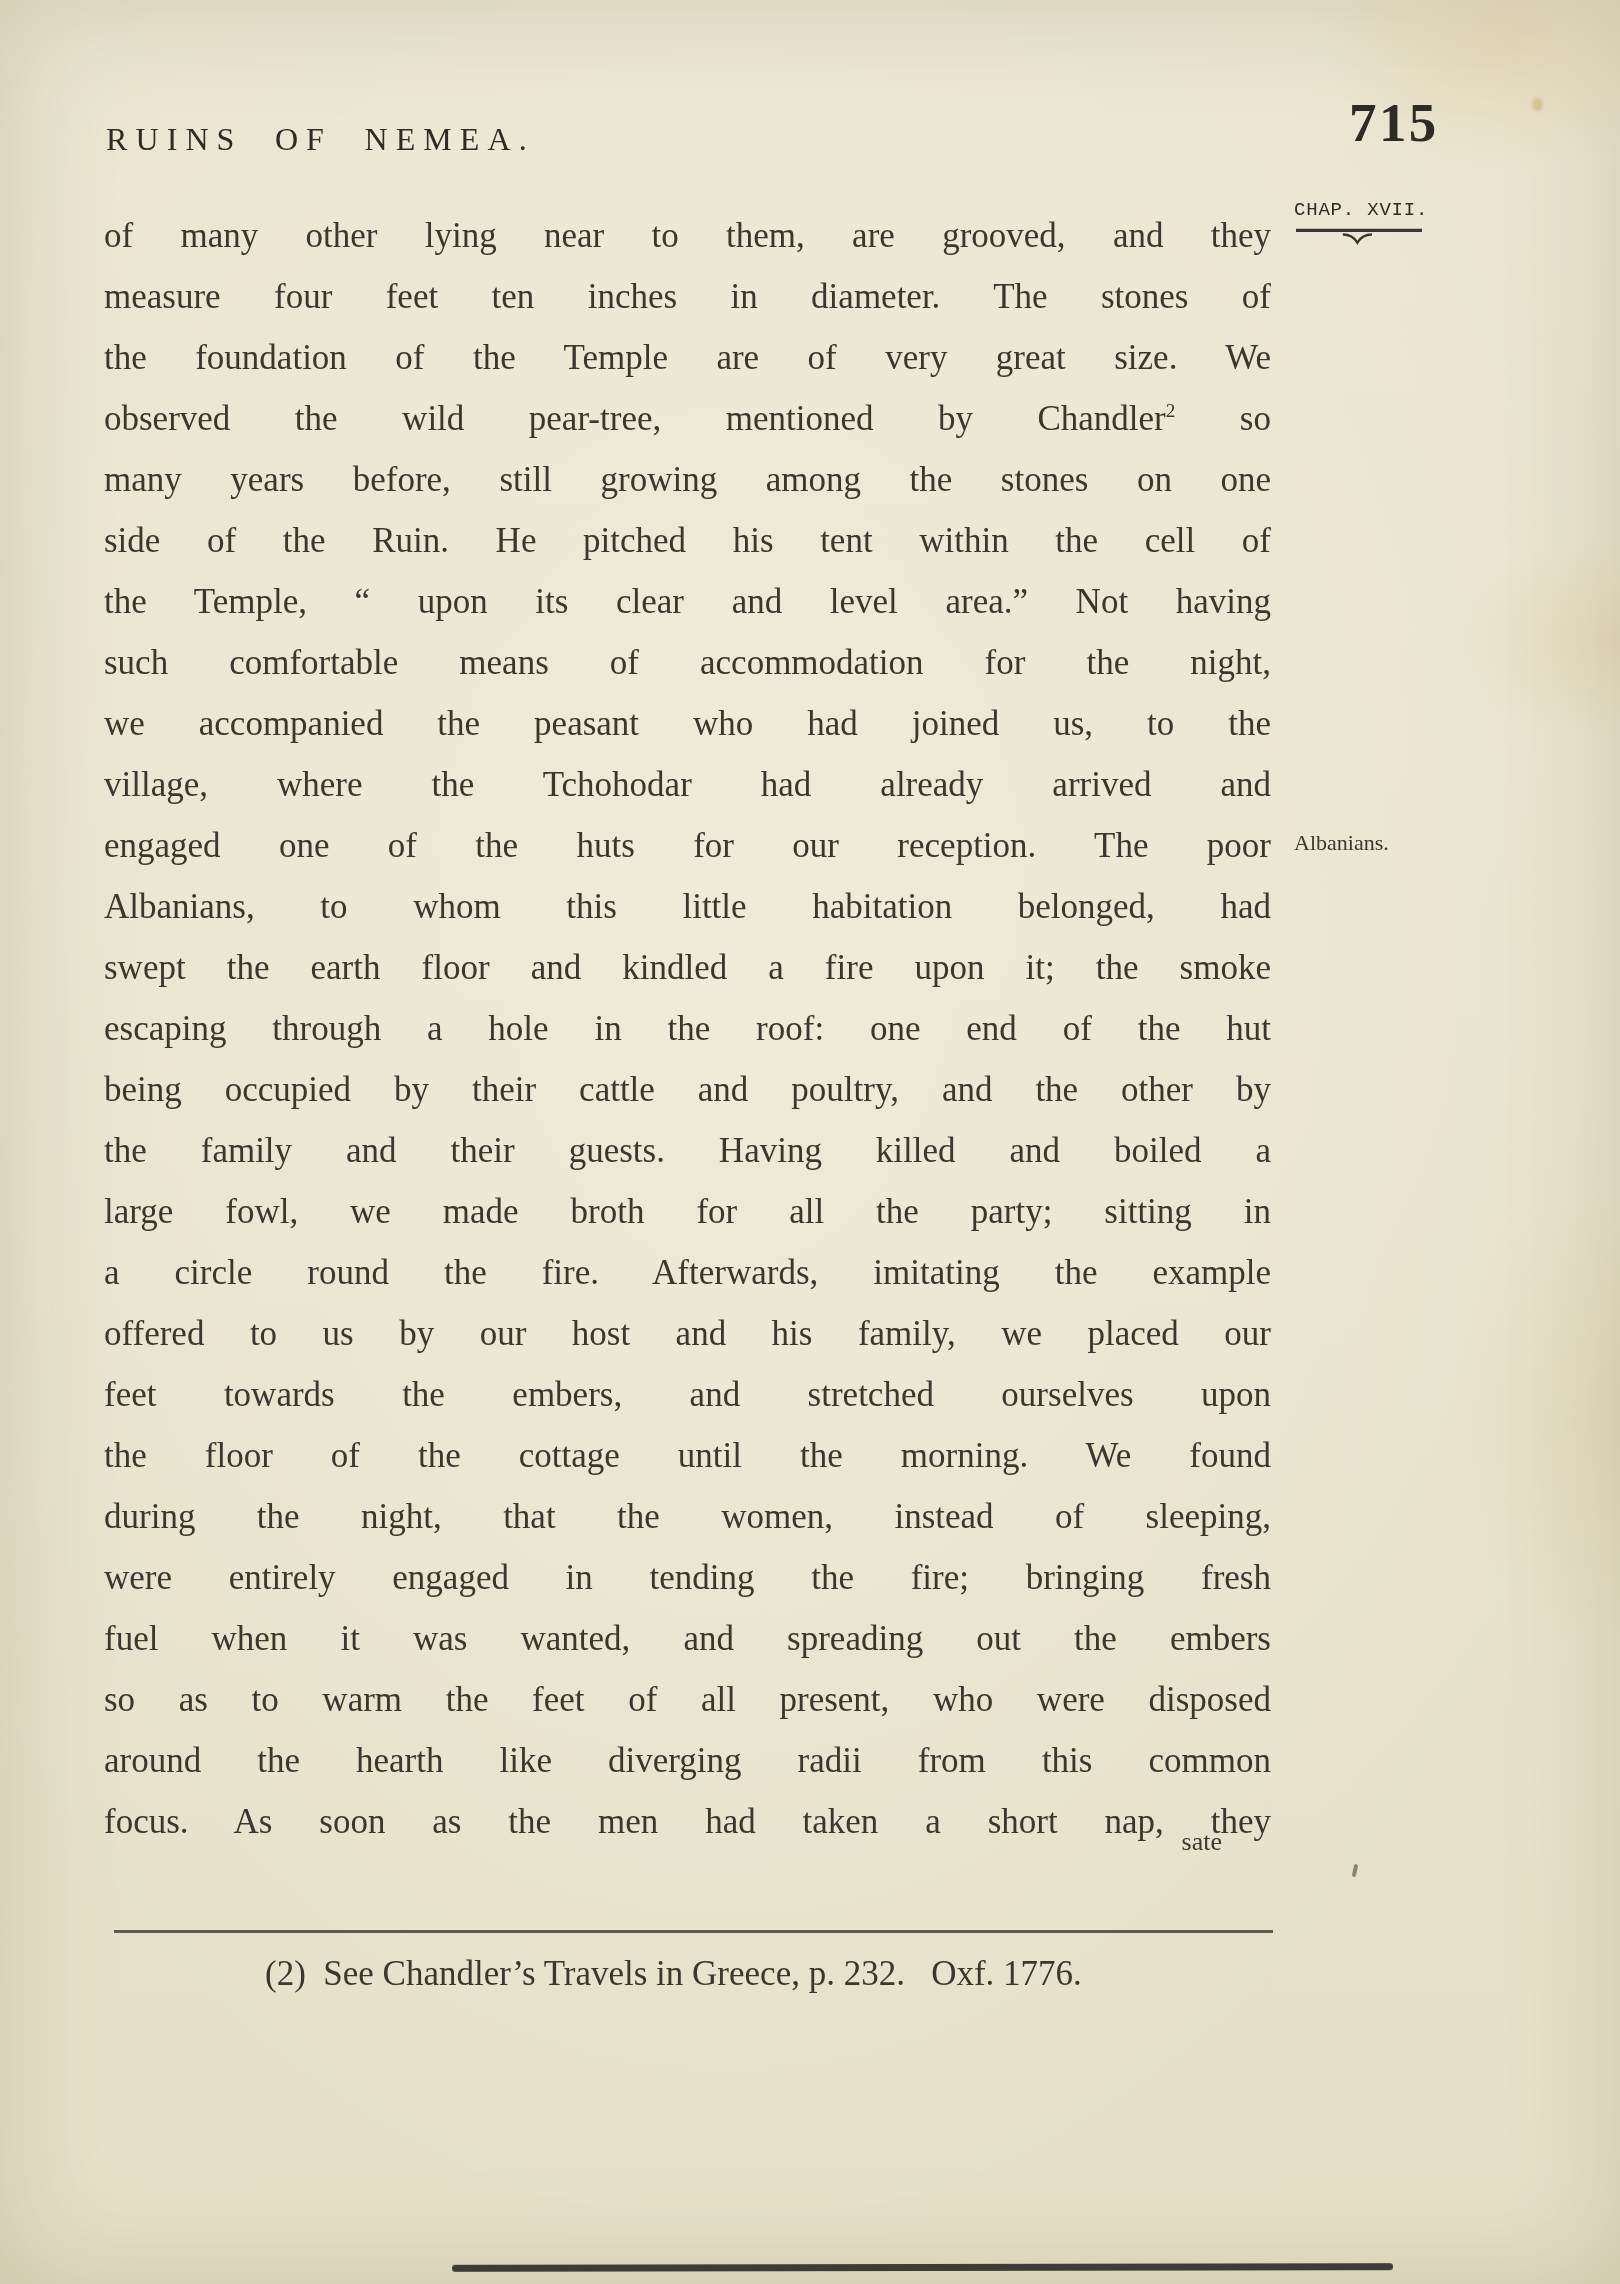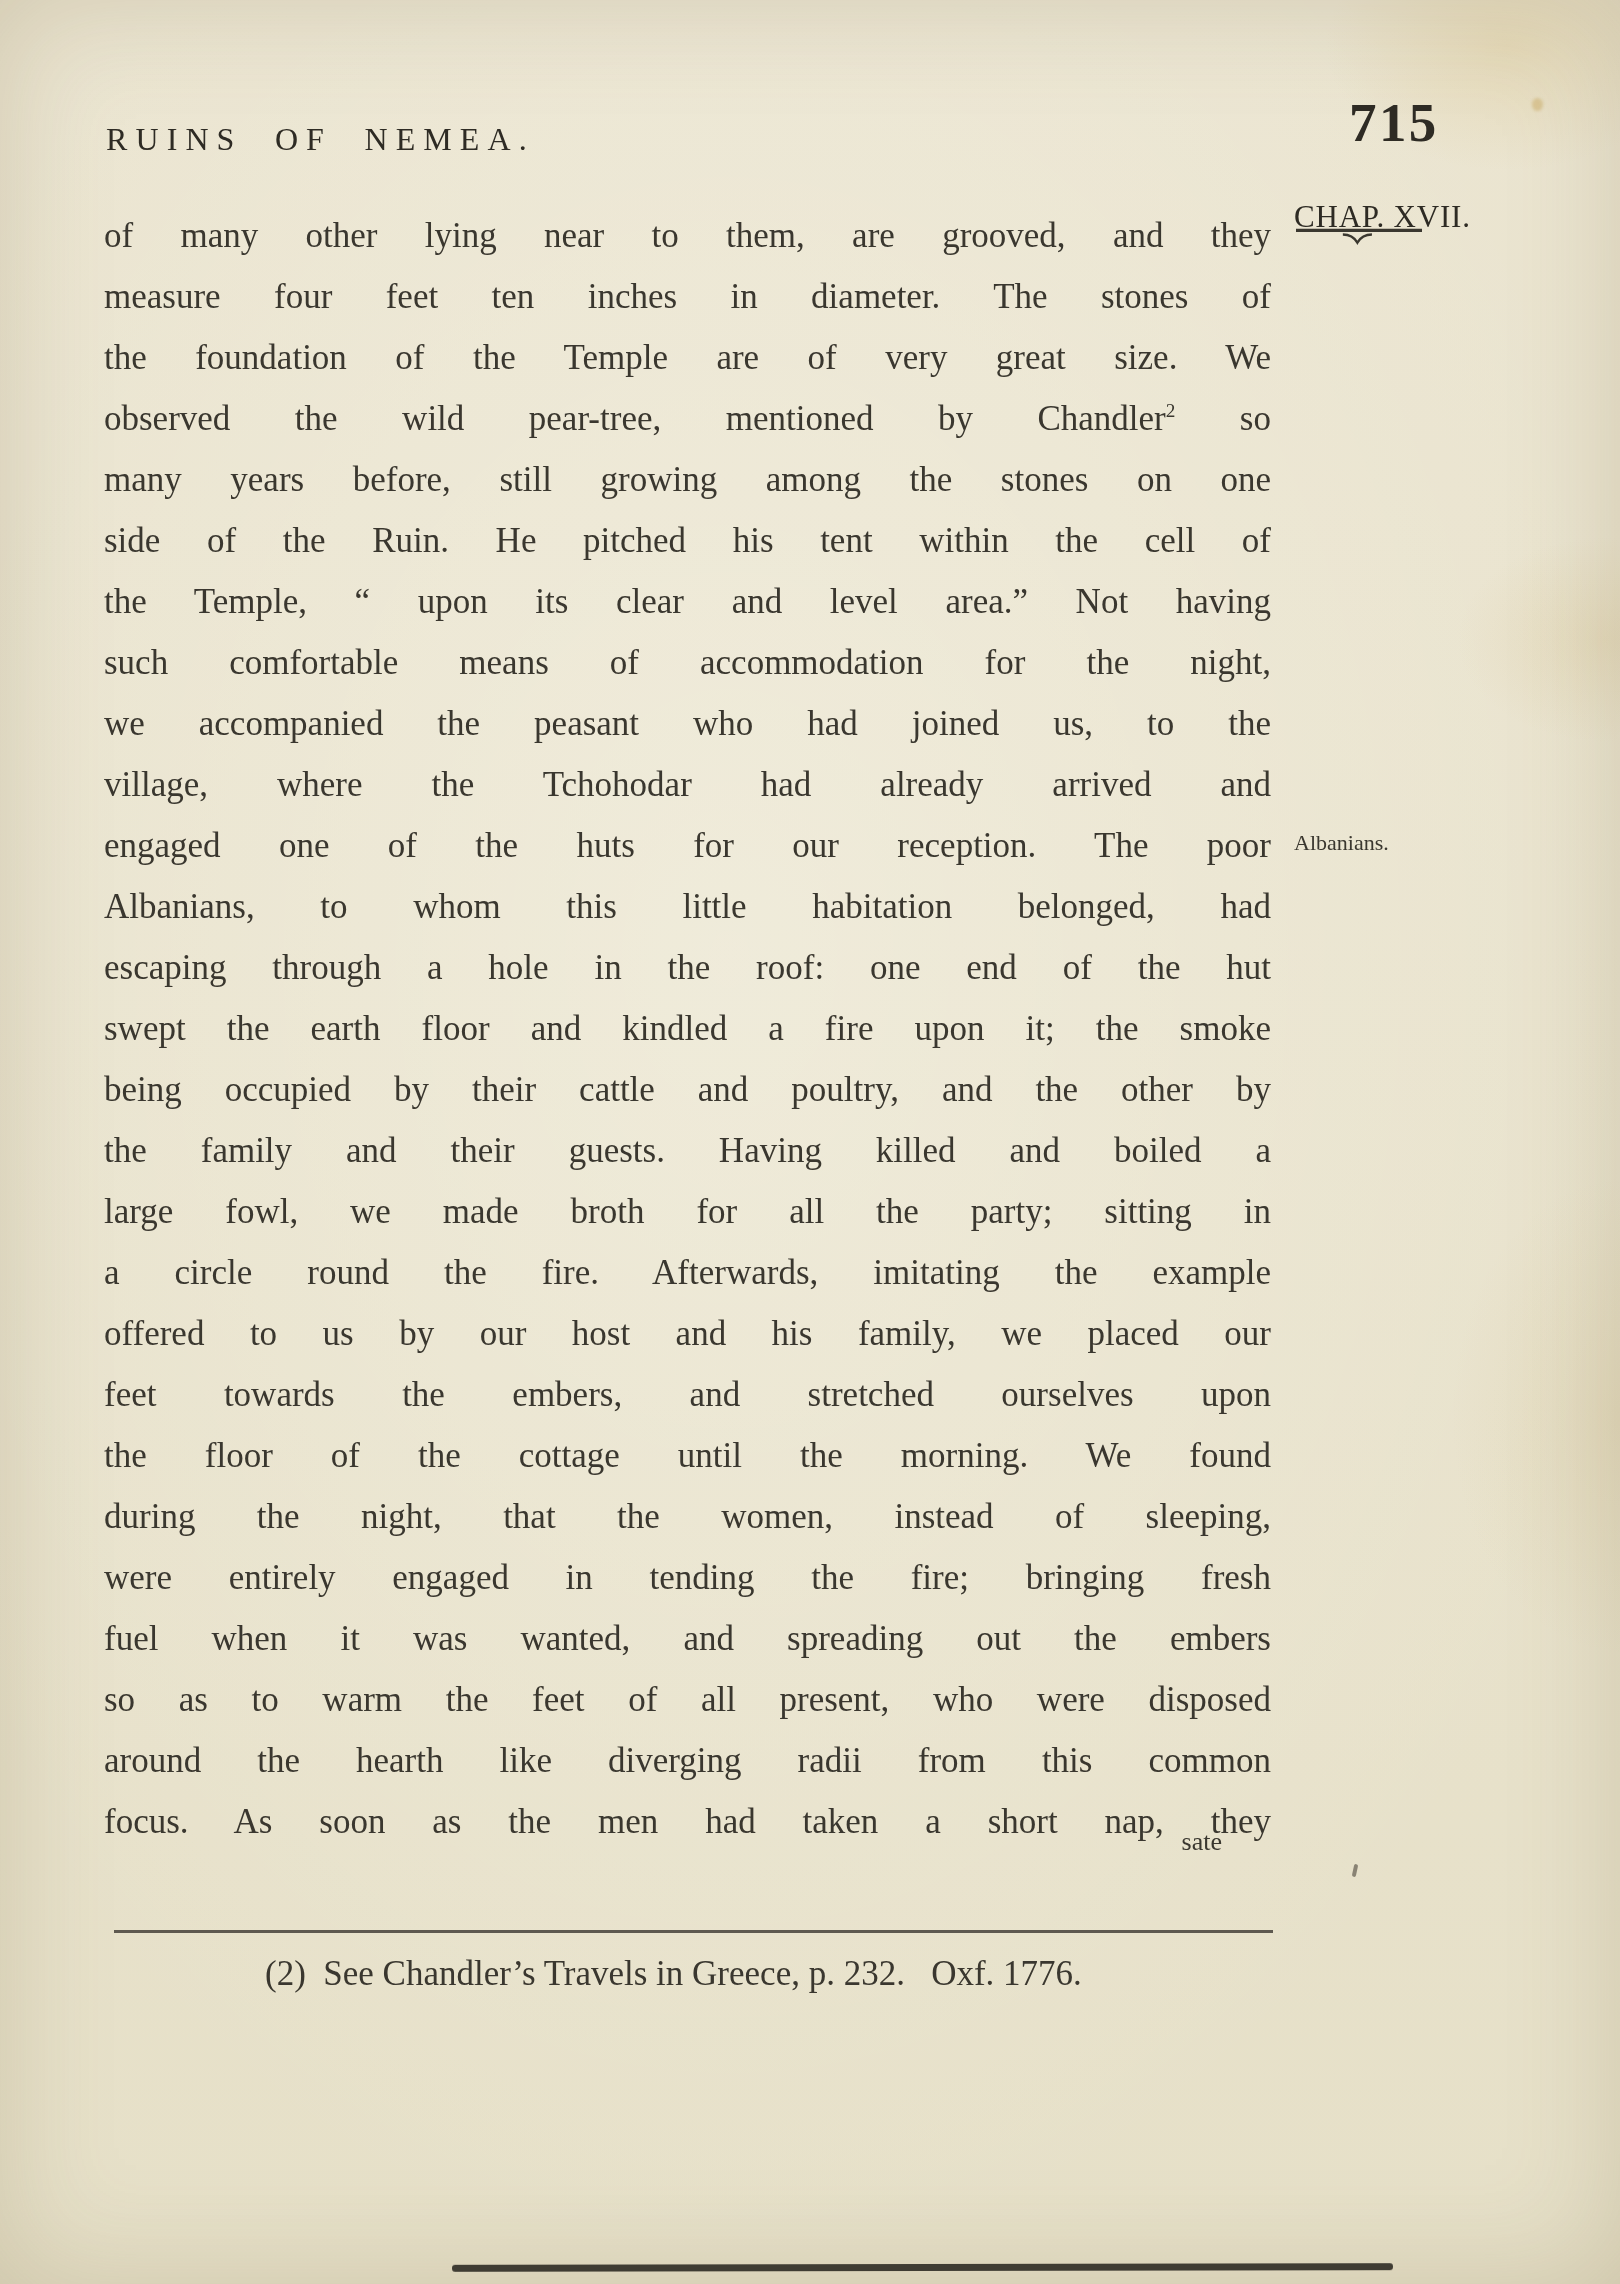--- a/index.html
+++ b/index.html
@@ -27,22 +27,23 @@
     font-size:32px;letter-spacing:8.1px;word-spacing:16.3px;
     color:var(--ink-dark);
   }
   .page-number{
     position:absolute;left:1349px;top:91px;width:204px;
     font-size:55px;font-weight:bold;letter-spacing:2.4px;
     color:var(--ink-dark);
   }
   .chapter-label{
     position:absolute;left:1294px;top:199px;
-    font-size:31px;letter-spacing:0.8px;
+    font-size:19px;letter-spacing:0.8px;
     color:var(--ink-dark);
+    font-family:Liberation Mono, monospace;
   }
   .chapter-ornament{
     position:absolute;left:1294px;top:228px;
   }
   .body-text{
     position:absolute;left:104px;top:205px;width:1167px;
     font-size:35px;line-height:61px;
     word-spacing:4.1px;
   }
   .line{
@@ -109,22 +110,22 @@
       <div class="line"><span>the foundation of the Temple are of very great size.  We</span></div>
       <div class="line"><span>observed the wild pear-tree, mentioned by Chandler</span><span class="sup">2</span><span> so</span></div>
       <div class="line"><span>many years before, still growing among the stones on one</span></div>
       <div class="line"><span>side of the Ruin.  He pitched his tent within the cell of</span></div>
       <div class="line"><span>the Temple, “ upon its clear and level area.”  Not having</span></div>
       <div class="line"><span>such comfortable means of accommodation for the night,</span></div>
       <div class="line"><span>we accompanied the peasant who had joined us, to the</span></div>
       <div class="line"><span>village, where the </span><span class="it">Tchohodar</span><span> had already arrived and</span></div>
       <div class="line"><span>engaged one of the huts for our reception.  The poor</span></div>
       <div class="line"><span>Albanians, to whom this little habitation belonged, had</span></div>
+      <div class="line"><span>swept the earth floor and kindled a fire upon it; the smoke</span></div>
       <div class="line"><span>escaping through a hole in the roof: one end of the hut</span></div>
-      <div class="line"><span>swept the earth floor and kindled a fire upon it; the smoke</span></div>
       <div class="line"><span>being occupied by their cattle and poultry, and the other by</span></div>
       <div class="line"><span>the family and their guests.  Having killed and boiled a</span></div>
       <div class="line"><span>large fowl, we made broth for all the party; sitting in</span></div>
       <div class="line"><span>a circle round the fire.  Afterwards, imitating the example</span></div>
       <div class="line"><span>offered to us by our host and his family, we placed our</span></div>
       <div class="line"><span>feet towards the embers, and stretched ourselves upon</span></div>
       <div class="line"><span>the floor of the cottage until the morning.  We found</span></div>
       <div class="line"><span>during the night, that the women, instead of sleeping,</span></div>
       <div class="line"><span>were entirely engaged in tending the fire; bringing fresh</span></div>
       <div class="line"><span>fuel when it was wanted, and spreading out the embers</span></div>

